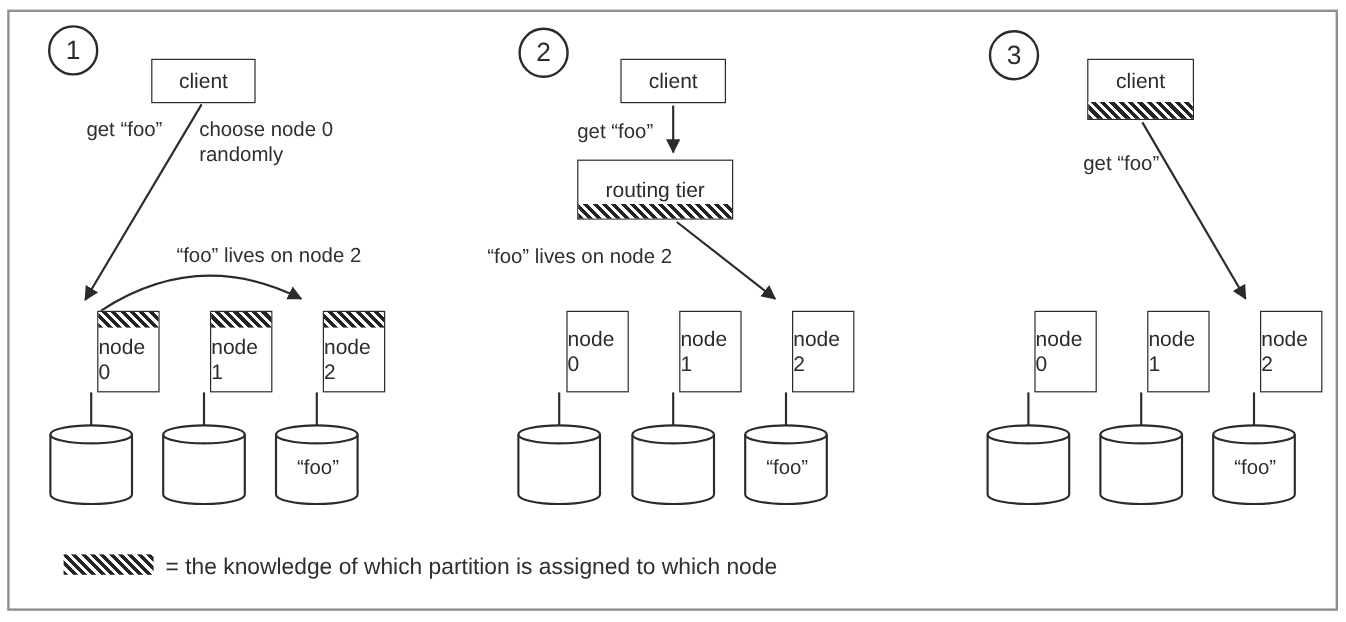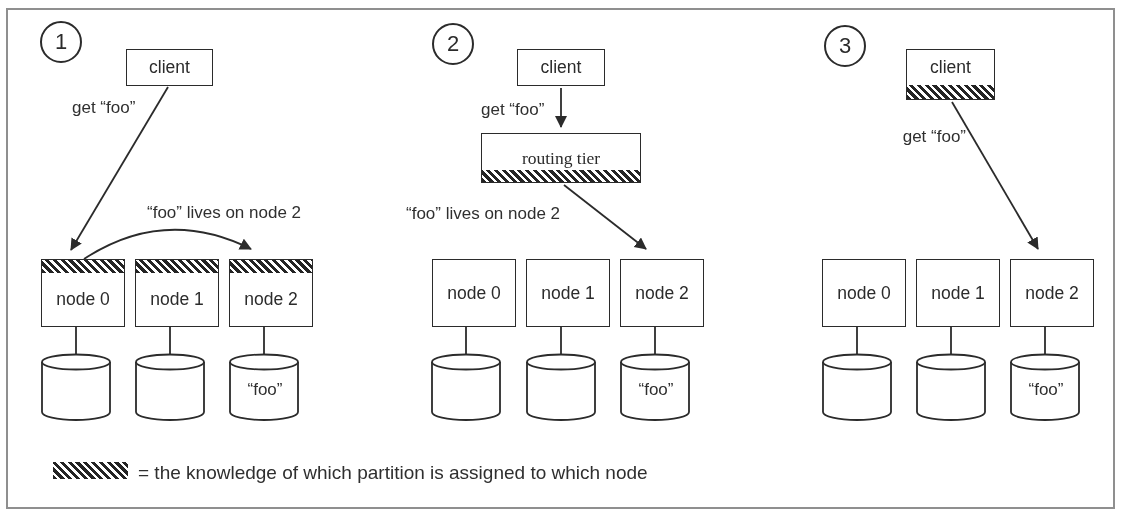--- a/index.html
+++ b/index.html
@@ -19,26 +19,26 @@
   }
   .box{
     position:absolute;background:#ffffff;border:1.8px solid #2b2b2b;box-sizing:border-box;
     display:flex;align-items:center;justify-content:center;font-size:17.5px;color:#2b2b2b;
   }
   .hatch{
     background:repeating-linear-gradient(45deg,#242424 0 3px,#ffffff 3px 5.5px);
   }
   .bar-top{position:absolute;top:0;left:0;right:0;height:13px;}
   .bar-bottom{position:absolute;bottom:0;left:0;right:0;height:12px;}
-  .node-box{width:84px;height:68px;}
+  .node-box{width:52px;height:68px;margin-left:40px;}
   .node-box.knows{padding-top:13px;}
   .client-box{width:88px;height:37px;text-align:center;}
   .client-box.knows{height:51px;padding-bottom:14px;}
   .client-box.knows .bar-bottom{height:14px;}
-  .router-box{width:160px;height:50px;font-family:Liberation Serif, serif;}
+  .router-box{width:130px;height:50px;}
   .ann{
     position:absolute;font-size:17px;line-height:21px;color:#2f2f2f;white-space:pre-line;
   }
   .store-label{
     position:absolute;width:72px;text-align:center;font-size:17px;color:#2f2f2f;
   }
   .legend{
     position:absolute;left:53px;top:462px;display:flex;
   }
   .legend-swatch{width:75px;height:17px;flex:0 0 auto;}
@@ -117,20 +117,22 @@
     </g>
   </svg>
 
   <div class="step" style="left:40px;top:21px;">
     <span>1</span>
   </div>
   <div class="box client-box" style="left:126px;top:49px;width:87px;">
     <span>client</span>
   </div>
   <div class="ann" style="left:72px;top:97px;">get “foo”</div>
+  <div class="ann" style="left:166px;top:97px;">choose node 0
+randomly</div>
   <div class="ann" style="left:147px;top:202px;">“foo” lives on node 2</div>
 
   <div class="box node-box knows" style="left:41px;top:259px;">
     <div class="hatch bar-top"></div>
     <span>node 0</span>
   </div>
   <div class="box node-box knows" style="left:135px;top:259px;">
     <div class="hatch bar-top"></div>
     <span>node 1</span>
   </div>

